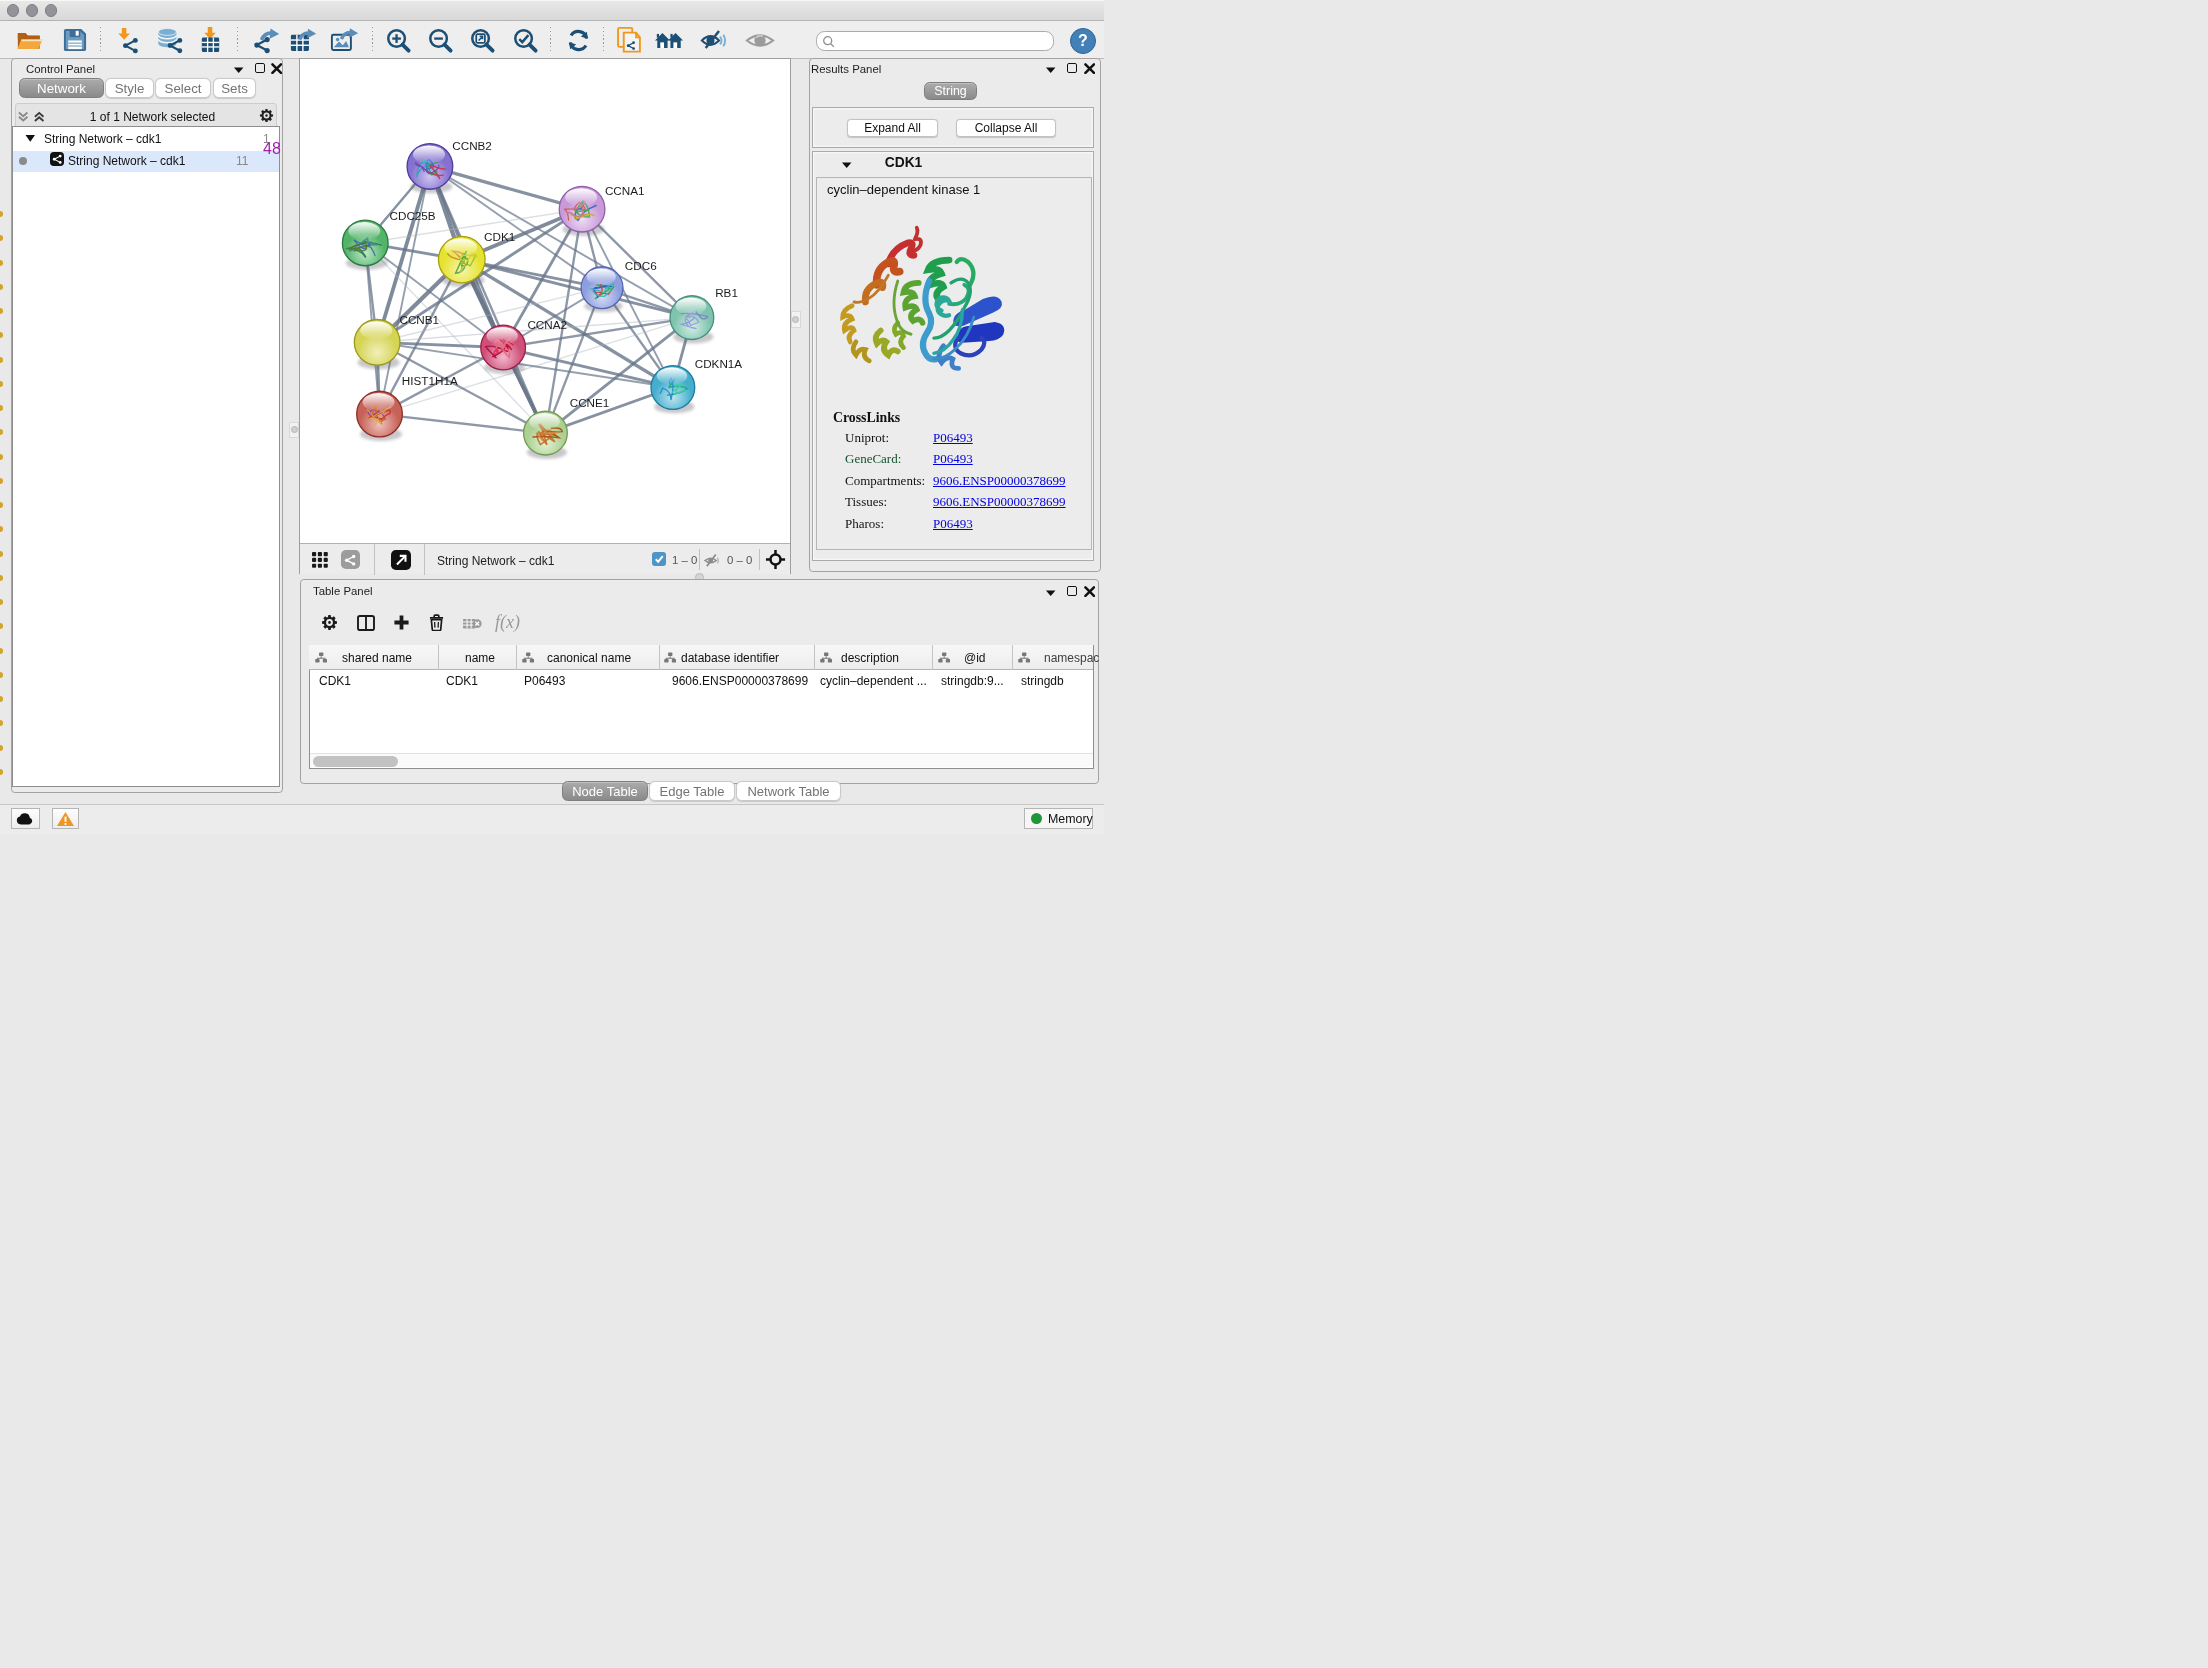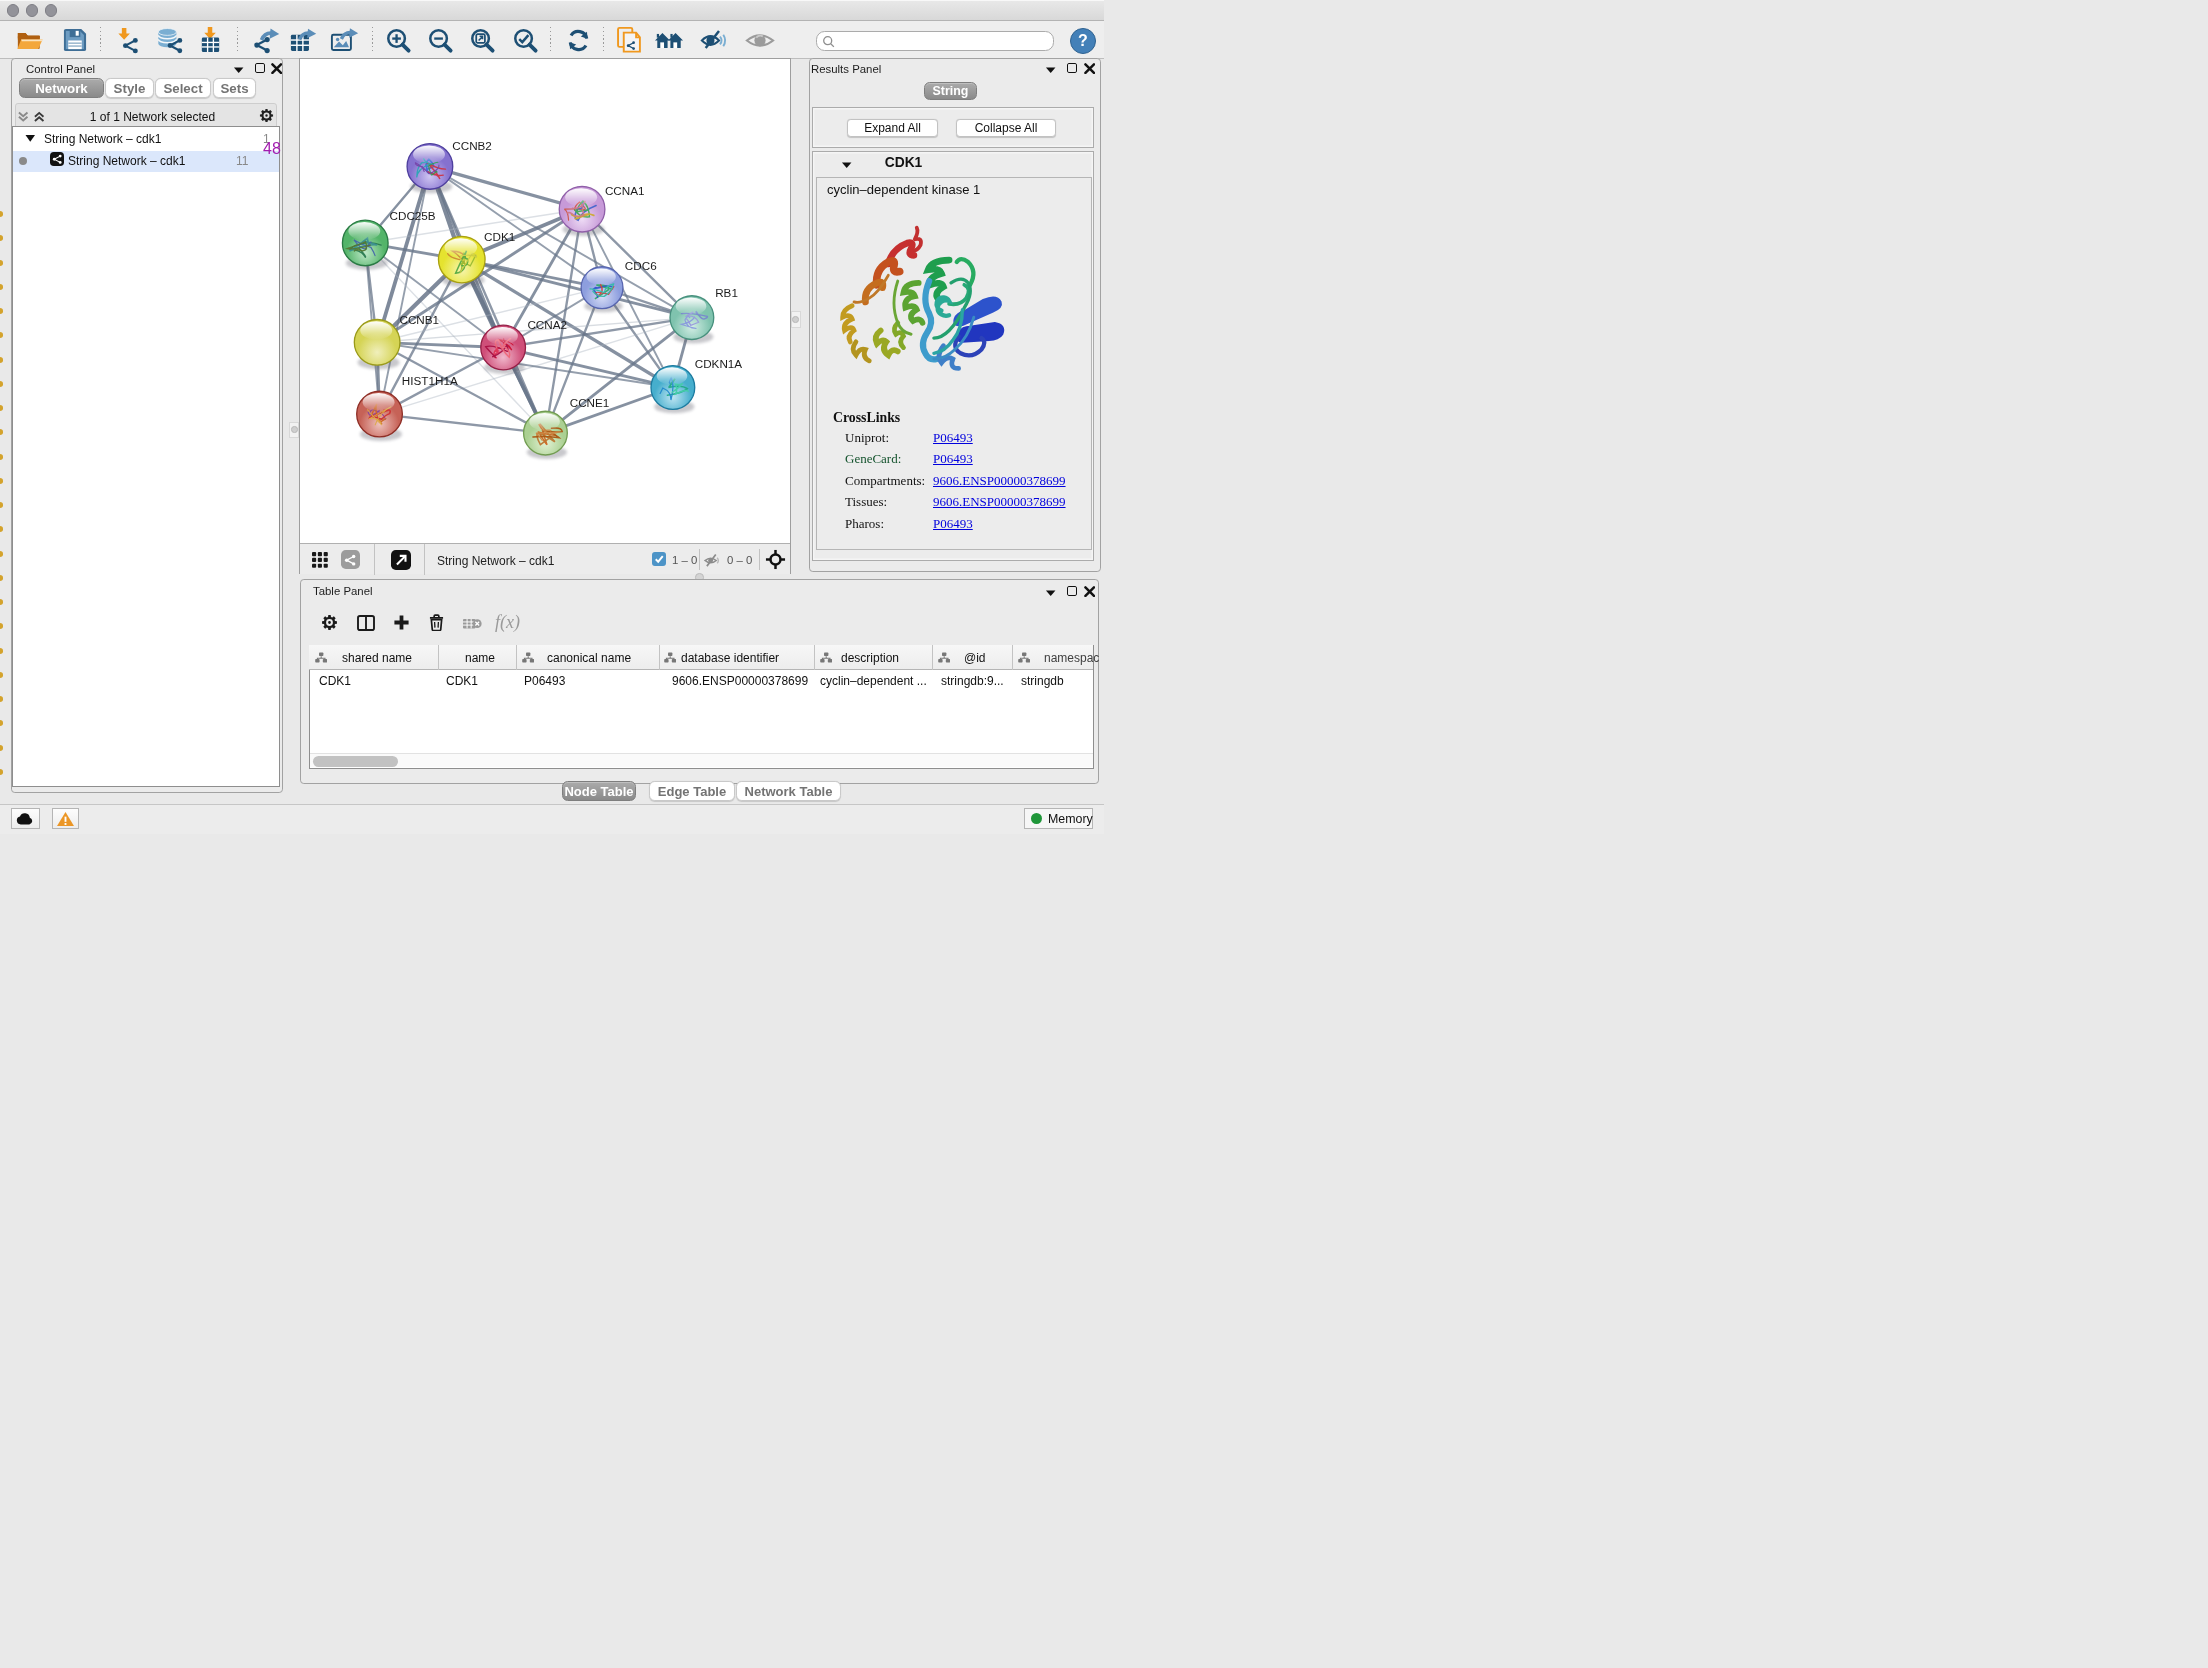--- a/index.html
+++ b/index.html
@@ -1,20 +1,20 @@
 <!DOCTYPE html>
 <html style="font-size:15px"><head><meta charset="utf-8">
 <style>
 *{margin:0;padding:0;box-sizing:border-box}
 html,body{width:1104px;height:834px;overflow:hidden}
 body{font-family:"Liberation Sans",sans-serif;background:#e9e9e9;position:relative}
 .abs{position:absolute}
 .panel{position:absolute;background:#ebebeb;border:1px solid #a2a2a2;border-radius:3.8px}
 .ptitle{font-size:11.4px;color:#1d1d1d}
-.tab{position:absolute;display:flex;align-items:center;justify-content:center;font-size:13.3px;border-radius:5.7px;font-weight:bold;}
+.tab{position:absolute;display:flex;align-items:center;justify-content:center;font-size:13.3px;border-radius:5.7px;}
 .tabsel{background:linear-gradient(#ababab,#8a8a8a);color:#fff;border:1px solid #7e7e7e;box-shadow:inset 0 1px 0 rgba(255,255,255,.25)}
 .tabun{background:#fff;color:#737373;border:1px solid #c9c9c9;box-shadow:0 0.5px 1px rgba(0,0,0,.15)}
 .btn{position:absolute;display:flex;align-items:center;justify-content:center;font-size:12px;color:#111;background:#fff;border:1px solid #c2c2c2;border-radius:3.8px;box-shadow:0 0.5px 1px rgba(0,0,0,.18)}
 svg{display:block}
 .ser{font-family:"Liberation Serif",serif}
 </style></head><body>
 <div class="abs" style="left:0;top:0;width:1104px;height:21px;background:linear-gradient(#e9e9e9,#d8d8d8);border-bottom:1px solid #b3b3b3;box-shadow:inset 0 1px 0 #f8f8f8">
 <div class="abs" style="left:6.7px;top:4.3px;width:12.4px;height:12.4px;border-radius:50%;background:#93939a;border:0.5px solid #7e7e85"></div>
 <div class="abs" style="left:26px;top:4.3px;width:12.4px;height:12.4px;border-radius:50%;background:#93939a;border:0.5px solid #7e7e85"></div>
 <div class="abs" style="left:45px;top:4.3px;width:12.4px;height:12.4px;border-radius:50%;background:#93939a;border:0.5px solid #7e7e85"></div>
@@ -847,21 +847,21 @@
 <div class="abs" style="left:1012px;top:645px;width:1px;height:25px;background:#c3c3c3"></div>
 <div class="abs" style="left:319px;top:674px;font-size:12px;color:#111;white-space:nowrap">CDK1</div>
 <div class="abs" style="left:446px;top:674px;font-size:12px;color:#111;white-space:nowrap">CDK1</div>
 <div class="abs" style="left:524px;top:674px;font-size:12px;color:#111;white-space:nowrap">P06493</div>
 <div class="abs" style="left:672px;top:674px;font-size:12px;color:#111;white-space:nowrap">9606.ENSP00000378699</div>
 <div class="abs" style="left:820px;top:674px;font-size:12px;color:#111;white-space:nowrap">cyclin–dependent ...</div>
 <div class="abs" style="left:941px;top:674px;font-size:12px;color:#111;white-space:nowrap">stringdb:9...</div>
 <div class="abs" style="left:1021px;top:674px;font-size:12px;color:#111;white-space:nowrap">stringdb</div>
 <div class="abs" style="left:310px;top:753px;width:783px;height:14.3px;background:#fafafa;border-top:1px solid #e2e2e2"></div>
 <div class="abs" style="left:313px;top:756px;width:85px;height:10.5px;border-radius:5.7px;background:#c2c2c2"></div>
-<div class="tab tabsel" style="left:562px;top:781px;width:74px;height:20.4px;font-size:13px">Node Table</div>
+<div class="tab tabsel" style="left:562px;top:781px;width:86px;height:20.4px;font-size:13px">Node Table</div>
 <div class="tab tabun" style="left:649px;top:781px;width:86px;height:20.4px;font-size:13px">Edge Table</div>
 <div class="tab tabun" style="left:736px;top:781px;width:105px;height:20.4px;font-size:13px">Network Table</div>
 <div class="abs" style="left:0;top:804px;width:1104px;height:30px;background:#ececec;border-top:1px solid #c6c6c6">
 <div class="abs" style="left:11px;top:3.3px;width:28.5px;height:21px;background:linear-gradient(#fdfdfd,#ededed);border:1px solid #b5b5b5"></div>
 <svg class="abs" width="18" height="12.4" viewBox="0 0 19 13" style="left:16px;top:7.6px">
       <path d="M5,12 a4.2,4.2 0 0 1 -0.8,-8.3 A5.4,5.4 0 0 1 14.6,5 a3.6,3.6 0 0 1 -0.6,7 z" fill="#111"></path>
     </svg>
 <div class="abs" style="left:52px;top:3.3px;width:27px;height:21px;background:linear-gradient(#fdfdfd,#ededed);border:1px solid #b5b5b5"></div>
 <svg class="abs" width="19" height="16" viewBox="0 0 20 17" style="left:56px;top:5.7px">
       <path d="M10,1 L19,16 H1 z" fill="#eb9626"></path>

